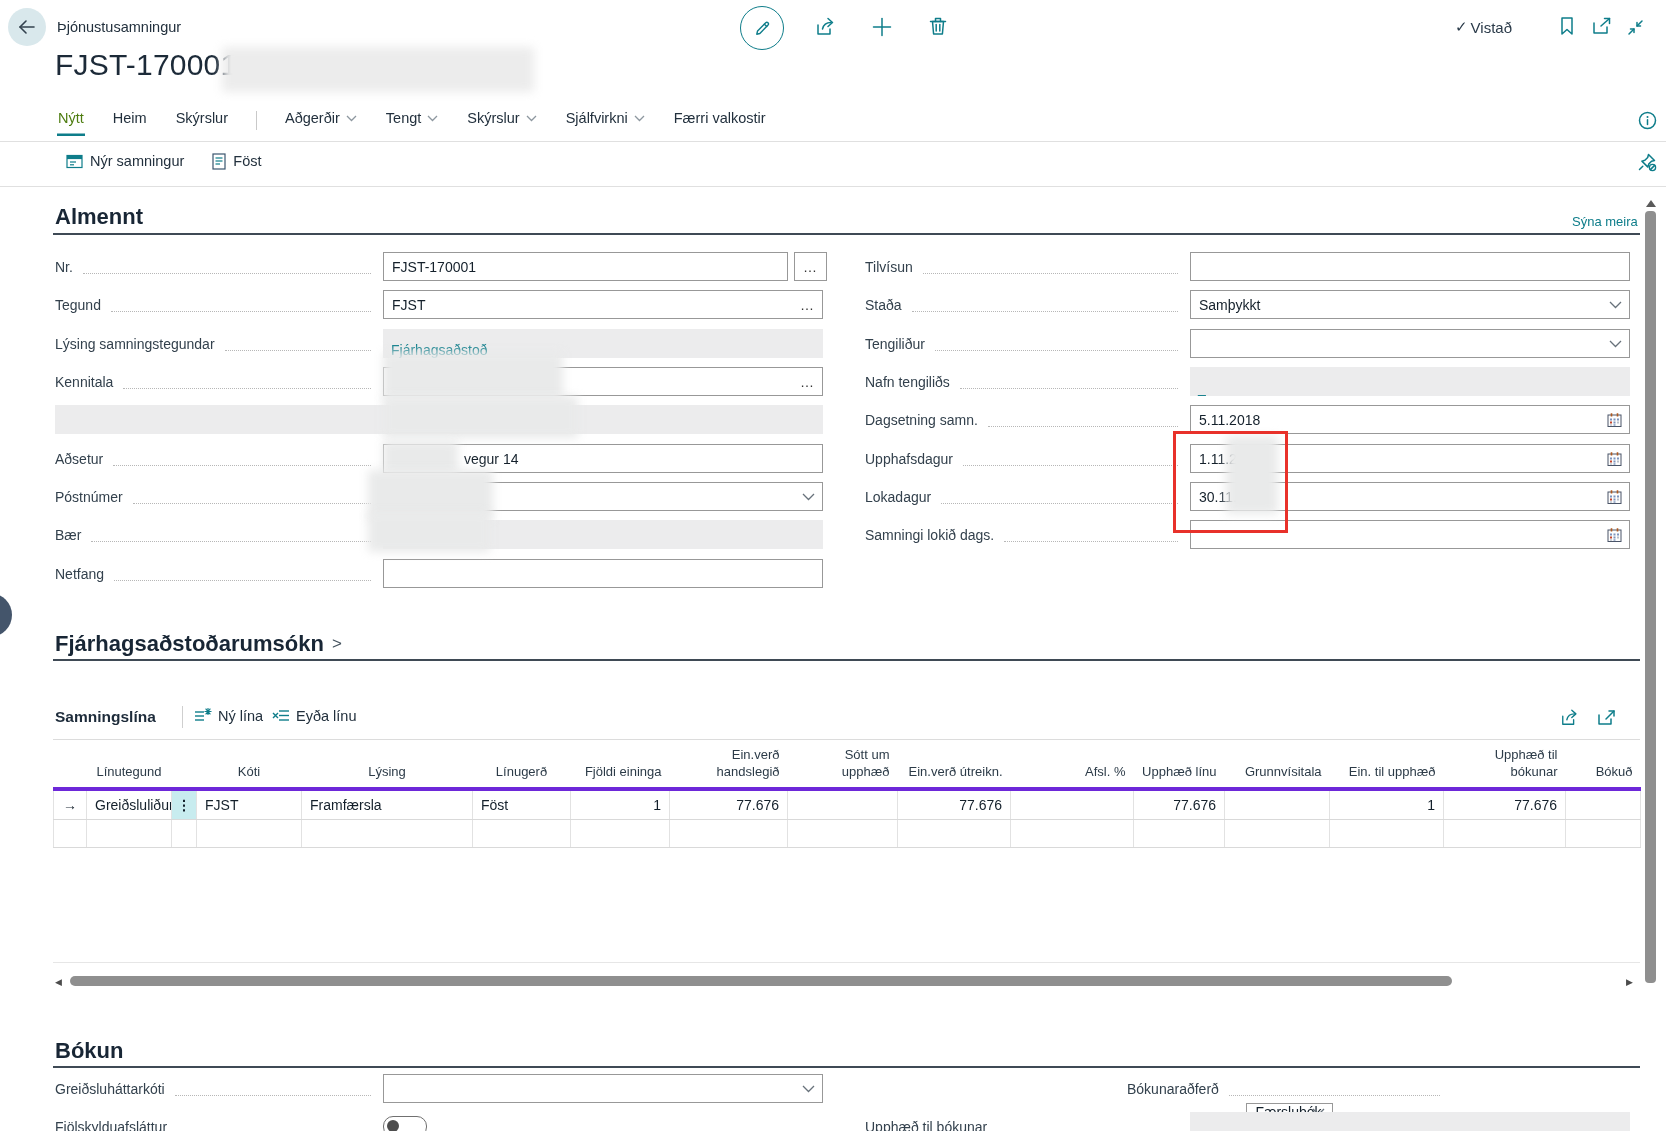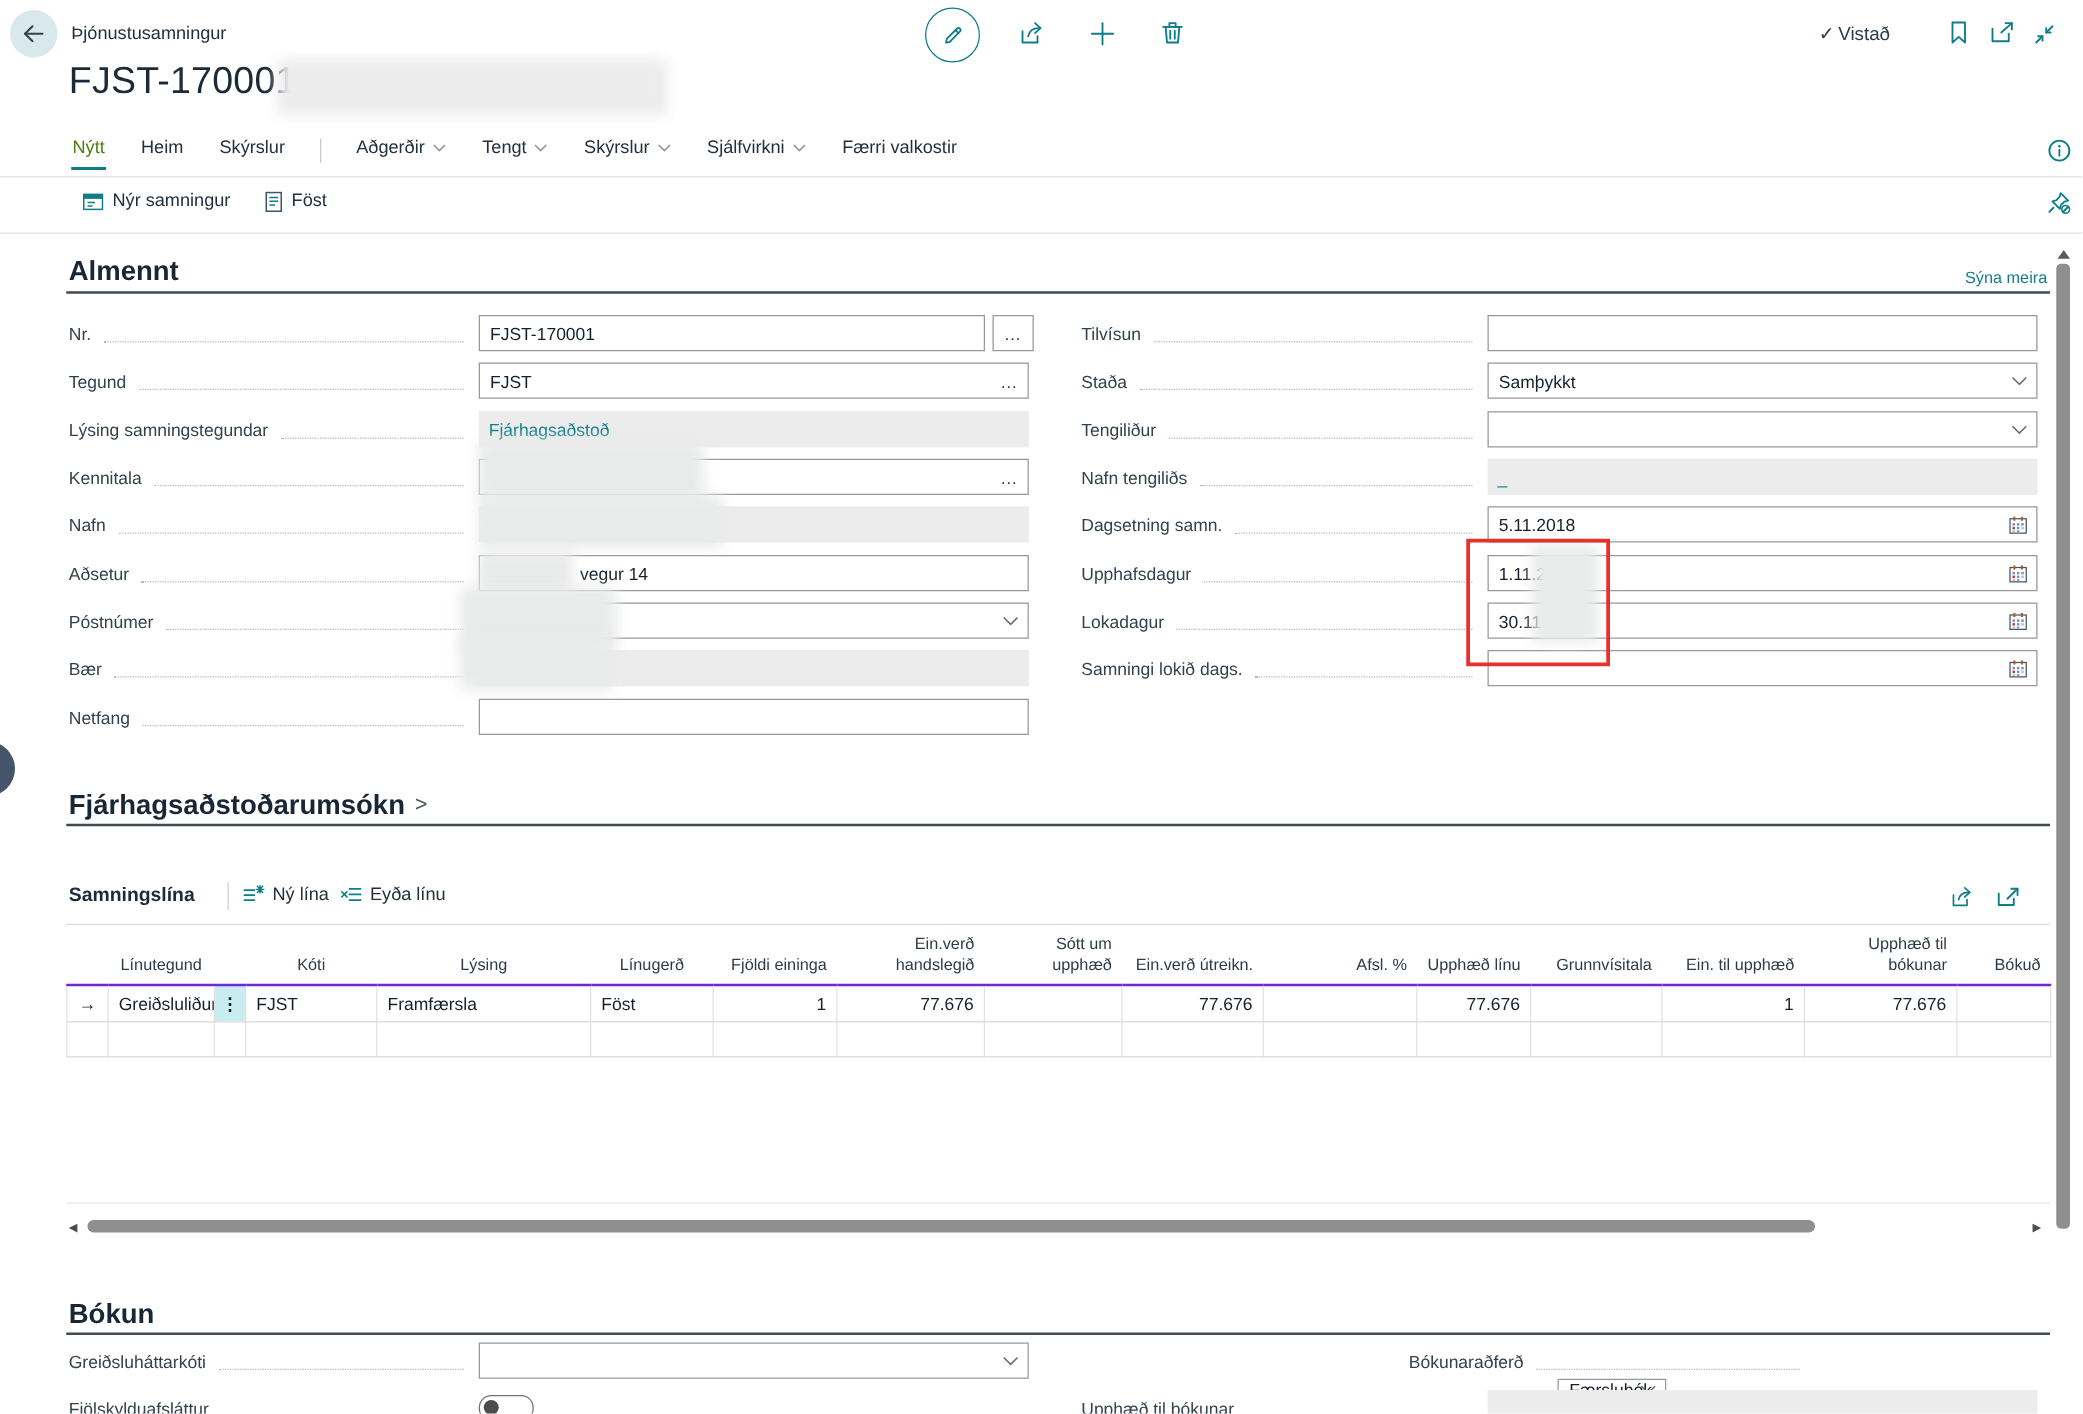--- a/index.html
+++ b/index.html
@@ -40,21 +40,21 @@
   .frow{position:absolute;height:29px;display:flex;align-items:center;}
   .lz{display:flex;align-items:center;flex:none;height:100%;}
   .frow.l .lz{width:328px;}
   .frow.r .lz{width:325px;}
   .flabel{font-size:14px;color:#33414d;white-space:nowrap;}
   .leader{flex:1;border-bottom:1px dotted #b7b7b7;margin:0 12px 0 10px;height:13px;}
   .cz{position:relative;flex:1;height:100%;display:flex;gap:6px;}
   .input{position:relative;flex:1;border:1px solid #989898;background:#fff;display:flex;
          align-items:center;padding:0 10px 0 8px;font-size:14px;color:#14202b;}
   .input.noicon{padding-right:8px;}
-  .disabledf{position:relative;flex:1;background:#ececed;display:flex;align-items:center;
+  .disabledf{position:relative;flex:1;background:#ececed;display:flex;align-items:flex-end;
              padding:0 8px;font-size:14px;color:#14202b;}
   .linkval{color:#0e7d8a;}
   .trail{position:absolute;right:7px;top:50%;transform:translateY(-50%);}
   .ellip{font-size:14px;color:#333;letter-spacing:1px;line-height:10px;}
   .ebtn{flex:none;width:31px;border:1px solid #989898;background:#fff;display:flex;
         align-items:center;justify-content:center;cursor:pointer;}
   .indent72{margin-left:72px;}
 
   
   .blur{position:absolute;background:#e9eaea;filter:blur(5px);z-index:3;border-radius:3px;}
@@ -67,21 +67,21 @@
   .handle{position:absolute;left:-32px;top:593px;width:44px;height:44px;border-radius:50%;
           background:#44556b;}
 
   
   .linestitle{font-size:15.5px;font-weight:700;color:#1d2b3a;}
   .toolbtn{display:flex;align-items:center;gap:6px;font-size:14.5px;color:#22303d;cursor:pointer;}
 
   
   table.grid{position:absolute;left:53px;top:745px;width:1587px;border-collapse:collapse;table-layout:fixed;}
   table.grid th{font-size:13px;font-weight:400;color:#2c3b48;vertical-align:bottom;
-                padding:2px 8px 6px;border-bottom:2px solid #6d28d9;line-height:1.3;white-space:nowrap;}
+                padding:2px 8px 6px;border-bottom:4px solid #6d28d9;line-height:1.3;white-space:nowrap;}
   table.grid th.wrap{white-space:normal;}
   table.grid th.rightal, table.grid td.rightal{text-align:right;}
   table.grid td{height:28px;border:1px solid #e2e2e2;border-bottom:1px solid #d9d9d9;
                 font-size:14px;color:#14202b;padding:0 8px;white-space:nowrap;overflow:hidden;}
   table.grid td.center{text-align:center;padding:0 2px;}
   td.menucell{background:#c8ecef;color:#11626e;font-weight:700;}
   .tealv{color:#0e7d8a;}
   tr.emptyrow td{height:27px;}
 
   
@@ -323,24 +323,20 @@
         <span class="leader"></span>
       </div>
     <div class="cz">
         <div class="input">
           <span></span>
       <span class="trail ellip">…</span>
         </div>
       </div>
   </div>
   <div class="frow l" style="left:55px;width:768px;top:405px;">
-    <div class="lz">
-        <span class="flabel">Nafn</span>
-        <span class="leader"></span>
-      </div>
     <div class="cz">
         <div class="disabledf">
           <span></span>
         </div>
       </div>
   </div>
   <div class="frow l" style="left:55px;width:768px;top:444px;">
     <div class="lz">
         <span class="flabel">Aðsetur</span>
         <span class="leader"></span>

